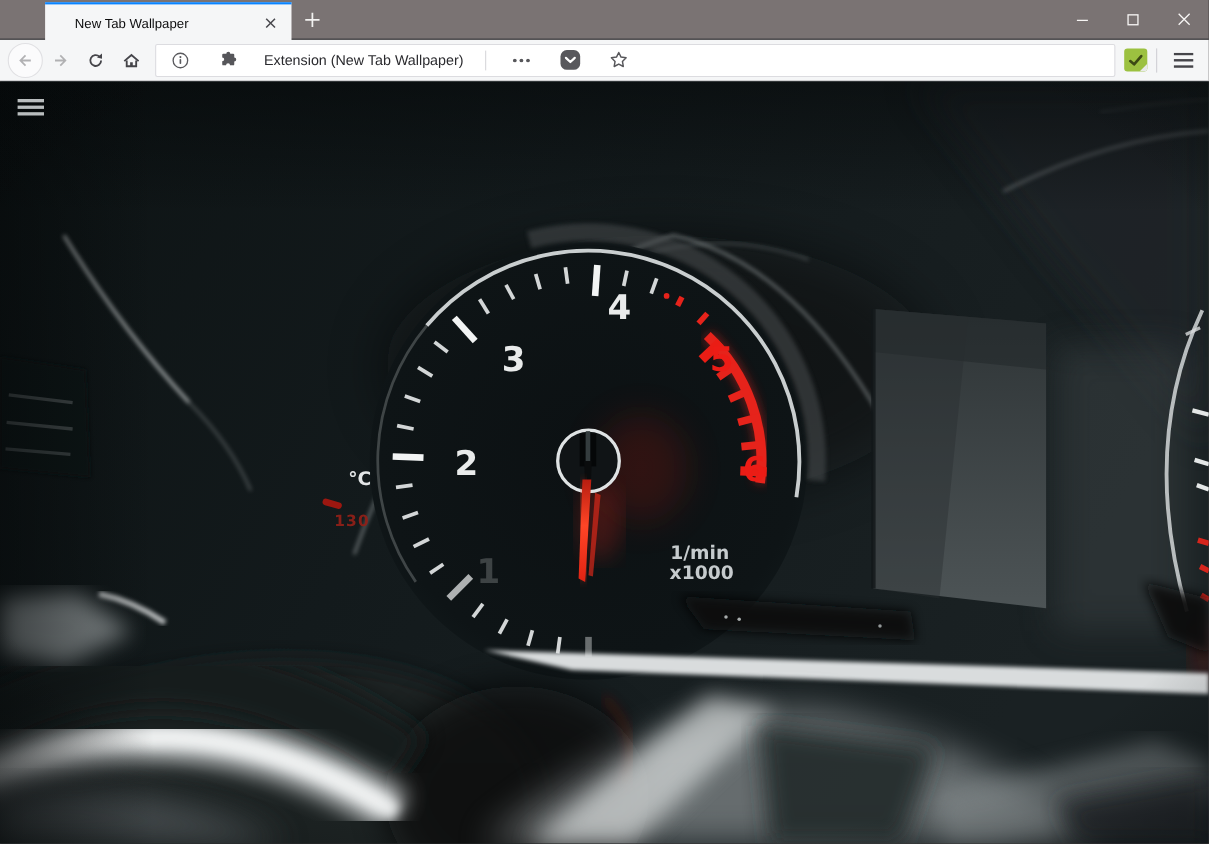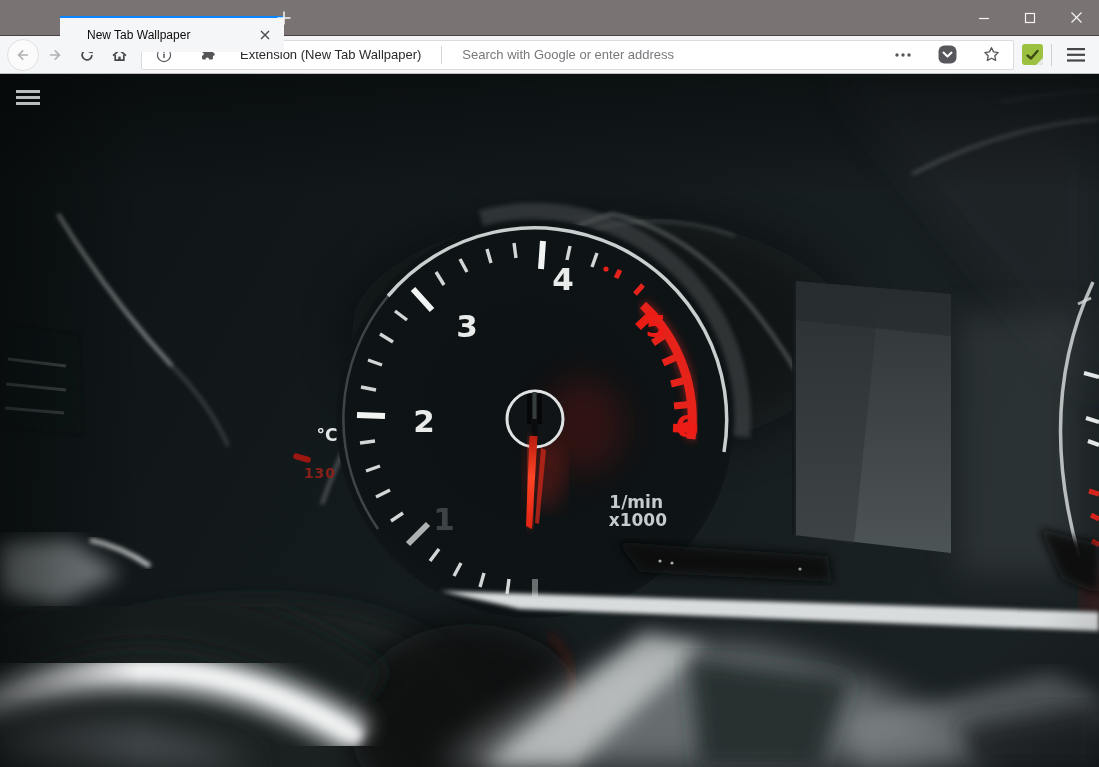--- a/index.html
+++ b/index.html
@@ -1,22 +1,22 @@
 <!DOCTYPE html>
 <html><head>
 <meta charset="utf-8">
 <style>
   html,body{margin:0;padding:0;background:#000;}
   .window{width:1099px;height:767px;position:relative;overflow:hidden;
           font-family:"Liberation Sans",sans-serif;-webkit-font-smoothing:antialiased;}
   
   .titlebar{height:36px;background:#7a7373;position:relative;border-bottom:1px solid #434347;box-sizing:border-box;}
-  .tab{position:absolute;left:41px;top:16px;width:224px;height:36px;background:#f5f6f7;
+  .tab{position:absolute;left:41px;top:2px;width:224px;height:36px;background:#f5f6f7;
        border-top:2px solid #0a84ff;box-sizing:border-box;display:flex;align-items:center;
-       padding:0 8px 0 27px;margin-left:19px;}
+       padding:0 8px 0 27px;}
   .tab-title{font-size:12px;color:#0c0c0d;flex:1;white-space:nowrap;overflow:hidden;}
   .icbtn{display:flex;align-items:center;justify-content:center;}
   .tab-close{width:22px;height:22px;border-radius:2px;}
   .newtab{position:absolute;left:270px;top:5px;width:28px;height:26px;}
   .win-controls{position:absolute;right:0;top:0;height:35px;display:flex;}
   .wc{width:46px;height:100%;display:flex;align-items:center;justify-content:center;}
   
   .toolbar{height:38px;background:#f5f6f7;border-bottom:1px solid #bfbfc1;box-sizing:border-box;
            display:flex;align-items:center;padding:0 7px;}
   .nav-btn{width:32px;height:32px;border-radius:50%;display:flex;align-items:center;justify-content:center;flex:0 0 auto;}
@@ -121,21 +121,20 @@
           <rect x="7.25" y="6.6" width="1.5" height="4.6" rx="0.7" fill="#5a5a5e"></rect>
         </svg>
       </span>
       <span class="in-url">
         <svg width="17" height="17" viewBox="0 0 16 16">
           <path d="M5.4 2.6 a1.7 1.7 0 0 1 3.4 0 H11.2 a1 1 0 0 1 1 1 V6 a1.7 1.7 0 0 1 0 3.4 V11.6 a1 1 0 0 1 -1 1 H8.6 a1.7 1.7 0 0 0 -3.4 0 H2.9 a1 1 0 0 1 -1 -1 V9.2 a1.7 1.7 0 0 0 0 -3.4 V3.6 a1 1 0 0 1 1 -1 Z" fill="#56565a"></path>
         </svg>
       </span>
       <span class="url-label">Extension (New Tab Wallpaper)</span>
       <span class="url-sep"></span>
-      <span class="url-placeholder">Search with Google or enter address</span>
       <span class="in-url">
         <svg width="16" height="4" viewBox="0 0 16 4">
           <circle cx="2" cy="2" r="1.7" fill="#57575b"></circle>
             <circle cx="8" cy="2" r="1.7" fill="#57575b"></circle>
             <circle cx="14" cy="2" r="1.7" fill="#57575b"></circle>
         </svg>
       </span>
       <span class="in-url">
         <svg width="19" height="19" viewBox="0 0 18 18">
           <rect x="0.5" y="0.5" width="17" height="17" rx="5.5" fill="#58585c"></rect>

